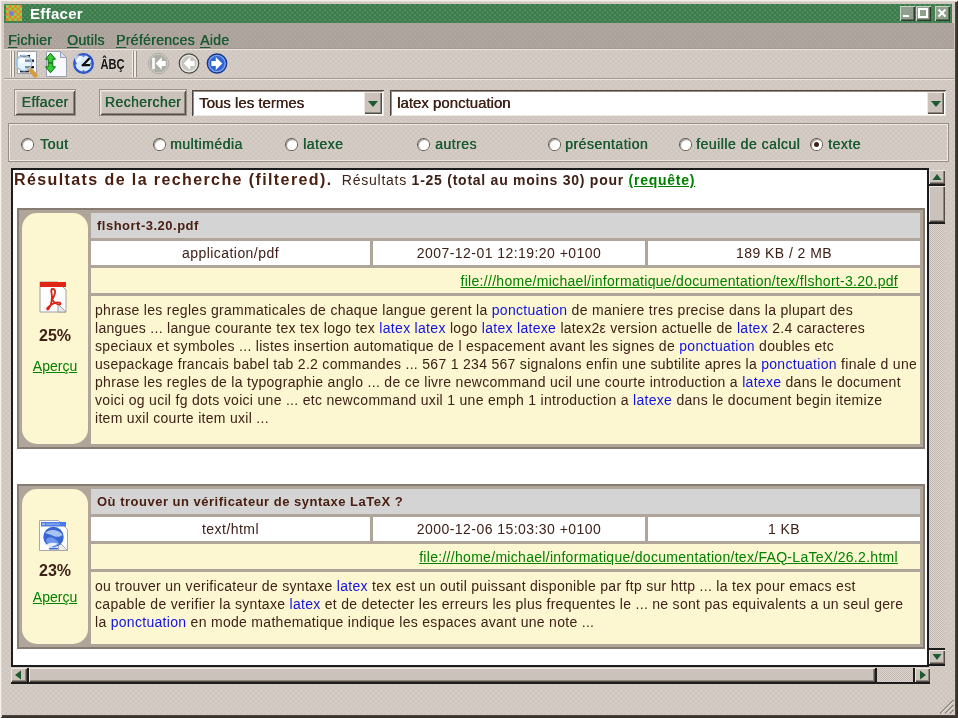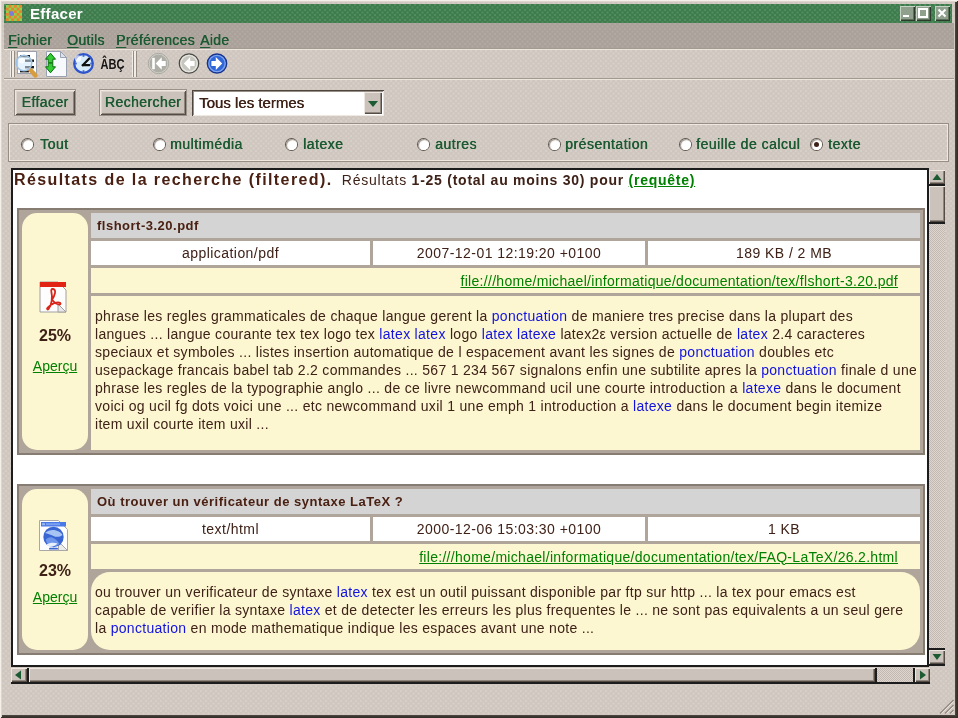--- a/index.html
+++ b/index.html
@@ -71,21 +71,21 @@
  box-shadow: inset 0 0 0 2px #1c1c1c;z-index:5;pointer-events:none;}
 #reshdr{position:absolute;left:1px;top:1px;font-size:14px;letter-spacing:0.75px;color:#3e2117;white-space:nowrap;}
 #reshdr b.t1{font-size:16px;font-weight:bold;color:#4a2012;letter-spacing:1.4px;}
 table.res{position:absolute;border-collapse:separate;border-spacing:3px;
  background:#afa59a;border:2px solid #867c72;table-layout:fixed;}
 table.res td{padding:0;font-size:14px;letter-spacing:0.45px;color:#3e2117;}
 table.res td.lcol{width:66px;background:#fcf7d1;text-align:center;vertical-align:top;position:relative;border-radius:15px;}
 table.res td.thdr{background:#d4d4d4;font-weight:bold;color:#4a2012;padding:0 6px;font-size:13px;letter-spacing:0.5px;height:25px;vertical-align:middle;}
 table.res td.c{background:#ffffff;text-align:center;height:24px;vertical-align:middle;}
 table.res td.urlrow{background:#fcf7d1;padding:0 22px;height:25px;vertical-align:middle;letter-spacing:0.3px;text-align:right;}
-table.res td.snip{background:#fcf7d1;padding:11px 4px;line-height:18px;vertical-align:top;}
+table.res td.snip{background:#fcf7d1;padding:5px 4px;line-height:18px;vertical-align:top;}
 .snipt{white-space:nowrap;overflow:hidden;line-height:18px;letter-spacing:0.3px;}
 a.green{color:#008000;text-decoration:underline;}
 span.kw{color:#1212e0;}
 .pct{font-size:16px;font-weight:bold;color:#3e2117;letter-spacing:0;}
 .apercu{font-size:14px;color:#008000;text-decoration:underline;letter-spacing:0;}
 .labs{position:absolute;left:0;right:0;text-align:center;}
 
 .sbtn{position:absolute;background:#cbc2bb;}
 .bevel{box-shadow: inset 1px 1px 0 0 #eee7e0, inset -1px -1px 0 0 #554d45, inset -2px -2px 0 0 #8e857d;}
 #vscroll{position:absolute;left:929px;top:168px;width:17px;height:498px;}
@@ -200,20 +200,28 @@
   </g>
  </svg>
 </div>
 <div id="tbline"></div>
 <div id="mline"></div>
 
 <div class="qbtn" id="btn-eff">Effacer</div>
 <div class="qbtn" id="btn-rec">Rechercher</div>
 <div class="fld" id="combo1">
       <span class="fldtext">Tous les termes</span>
+ <div class="drop">
+        <svg width="12" height="8">
+          <path d="M1 1 L11 1 L6 7 Z" fill="#1c5a32"></path>
+        </svg>
+      </div>
+    </div>
+<div class="fld" id="combo2">
+      <span class="fldtext">latex ponctuation</span>
  <div class="drop">
         <svg width="12" height="8">
           <path d="M1 1 L11 1 L6 7 Z" fill="#1c5a32"></path>
         </svg>
       </div>
     </div>
 
 <div id="radiobox"></div>
 <div id="radios">
  <span class="radio" style="left:22px"></span>
@@ -301,21 +309,21 @@
   </tr>
   <tr>
    <td class="c">text/html</td>
    <td class="c">2000-12-06 15:03:30 +0100</td>
    <td class="c">1 KB</td>
   </tr>
   <tr>
             <td class="urlrow" colspan="3"><a class="green">file:///home/michael/informatique/documentation/tex/FAQ-LaTeX/26.2.html</a></td>
           </tr>
   <tr>
-            <td class="snip" colspan="3" style="padding-bottom:13px;border-radius:19px;">
+            <td class="snip" colspan="3" style="padding-bottom:13px;">
               <div class="snipt">ou trouver un verificateur de syntaxe <span class="kw">latex</span> tex est un outil puissant disponible par ftp sur http ... la tex pour emacs est<br>capable de verifier la syntaxe <span class="kw">latex</span> et de detecter les erreurs les plus frequentes le ... ne sont pas equivalents a un seul gere<br>la <span class="kw">ponctuation</span> en mode mathematique indique les espaces avant une note ...</div>
             </td>
           </tr>
  </tbody>
       </table>
 </div>
 <div id="resborder"></div>
 
 <div id="vscroll">
  <div class="sbtn bevel" style="left:0;top:2px;width:16px;height:14px;"><svg width="16" height="14">

